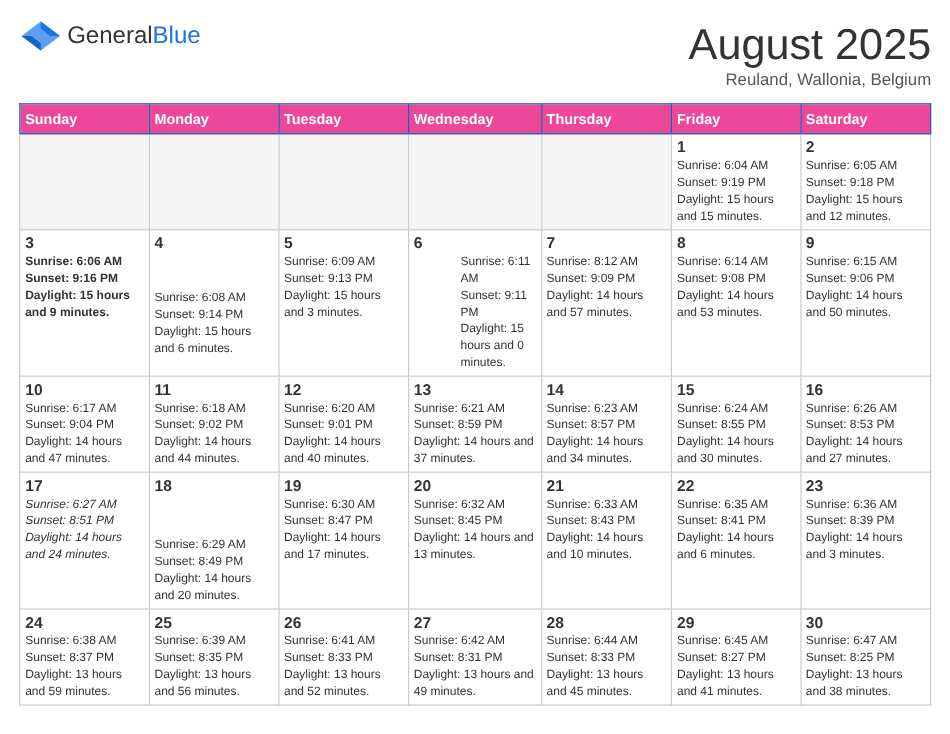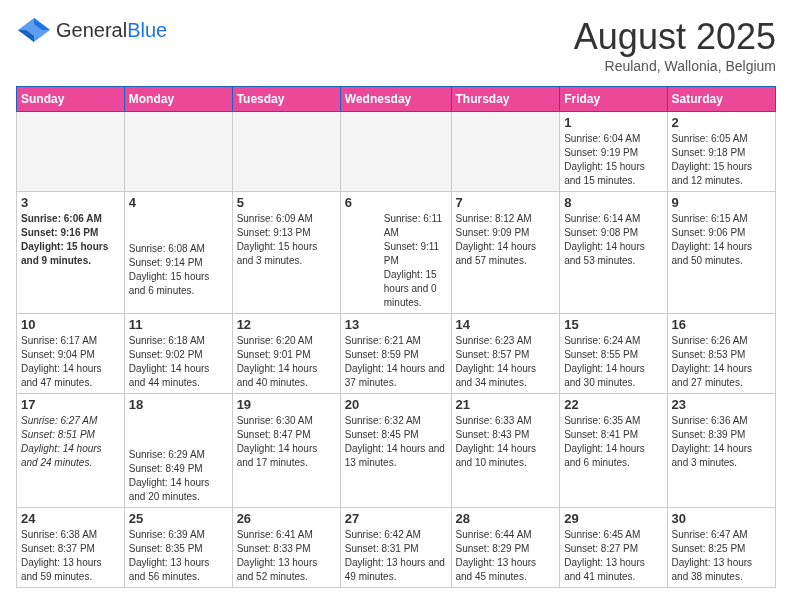--- a/index.html
+++ b/index.html
@@ -281,21 +281,21 @@
         </td>
         <td>
           <span class="day-number">27</span>
           <div class="day-info" style="white-space: pre-line;">Sunrise: 6:42 AM
 Sunset: 8:31 PM
 Daylight: 13 hours and 49 minutes.</div>
         </td>
         <td>
           <span class="day-number">28</span>
           <div class="day-info" style="white-space: pre-line;">Sunrise: 6:44 AM
-Sunset: 8:29 PM
+Sunset: 8:33 PM
 Daylight: 13 hours and 45 minutes.</div>
         </td>
         <td>
           <span class="day-number">29</span>
           <div class="day-info" style="white-space: pre-line;">Sunrise: 6:45 AM
 Sunset: 8:27 PM
 Daylight: 13 hours and 41 minutes.</div>
         </td>
         <td>
           <span class="day-number">30</span>

